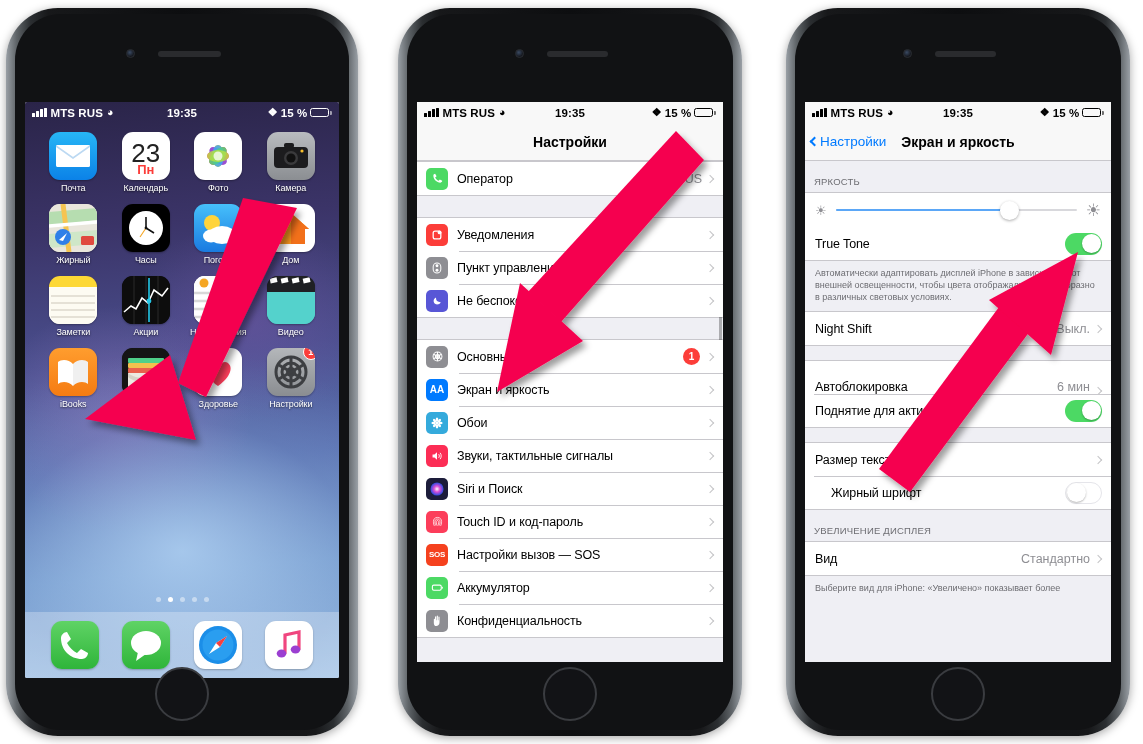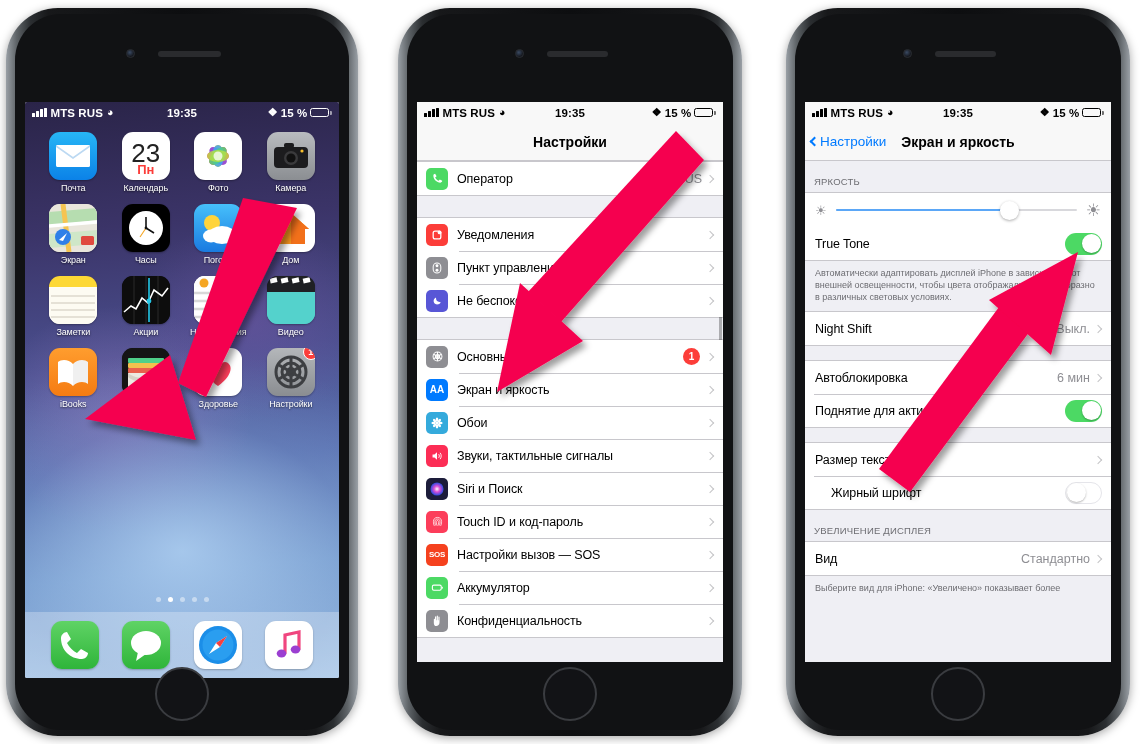--- a/index.html
+++ b/index.html
@@ -281,21 +281,21 @@
                   <rect width="48" height="48" fill="#e9e6dc"></rect>
                   <path d="M0 8 L48 4 L48 16 L0 22 Z" fill="#b6ddb0"></path>
                   <path d="M0 30 L48 26 L48 40 L0 44 Z" fill="#cfe7c8"></path>
                   <path d="M14 0 L20 48" stroke="#f5c451" stroke-width="5" fill="none"></path>
                   <path d="M0 22 L48 18" stroke="#fff" stroke-width="3.5" fill="none"></path>
                   <circle cx="14" cy="33" r="8" fill="#2f7fe8"></circle>
                   <path d="M10 36 L18 29 L14 37 Z" fill="#fff"></path>
                   <rect x="32" y="32" width="13" height="9" rx="1.5" fill="#e04a3f"></rect>
                 </svg>
               </div>
-              <div class="app-label">Экран</div>
+              <div class="app-label">Жирный</div>
             </div>
             <div class="app">
               <div class="app-icon ic-clock">
                 <svg viewBox="0 0 48 48">
                   <circle cx="24" cy="24" r="17" fill="#fff"></circle>
                   <line x1="24" y1="24" x2="24" y2="13" stroke="#111" stroke-width="1.6"></line>
                   <line x1="24" y1="24" x2="32" y2="29" stroke="#111" stroke-width="1.6"></line>
                   <line x1="24" y1="24" x2="18" y2="33" stroke="#f5a623" stroke-width="1.1"></line>
                   <circle cx="24" cy="24" r="1.4" fill="#111"></circle>
                 </svg>
@@ -741,21 +741,21 @@
             <div class="row noicon" style="padding-left:10px;">
               <div class="row-label">Night Shift</div>
               <div class="row-val">Выкл.</div>
               <div class="chev"></div>
             </div>
           </div>
 
           <div class="gap-sm"></div>
 
           <div class="grp">
-            <div class="row noicon" style="padding-left:10px;">
+            <div class="row noicon" style="padding-left:10px;align-items:flex-end;">
               <div class="row-label">Автоблокировка</div>
               <div class="row-val">6 мин</div>
               <div class="chev"></div>
             </div>
             <div class="row noicon" style="padding-left:10px;">
               <div class="row-label">Поднятие для активации</div>
               <div class="toggle on">
                   <span class="knob"></span>
                 </div>
             </div>

